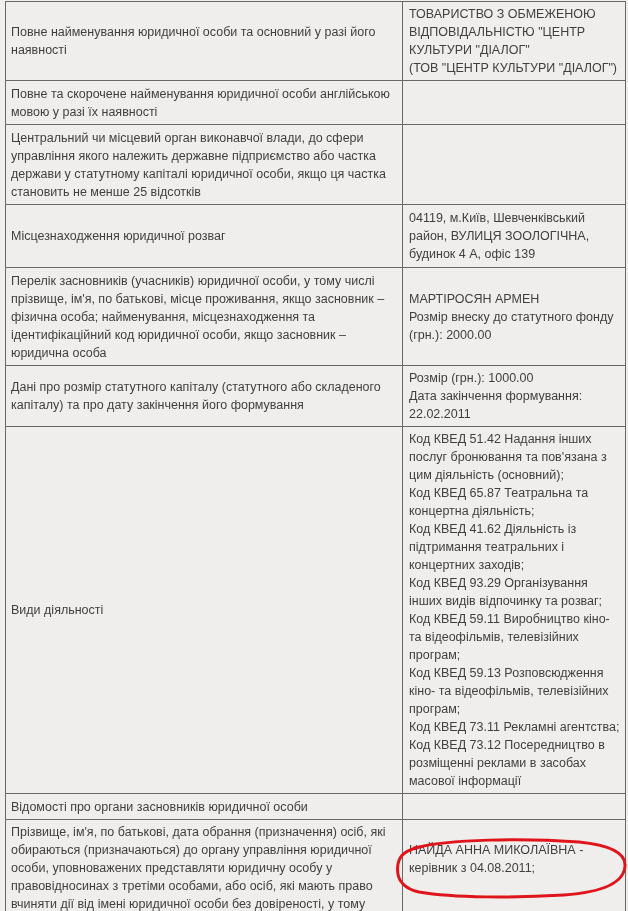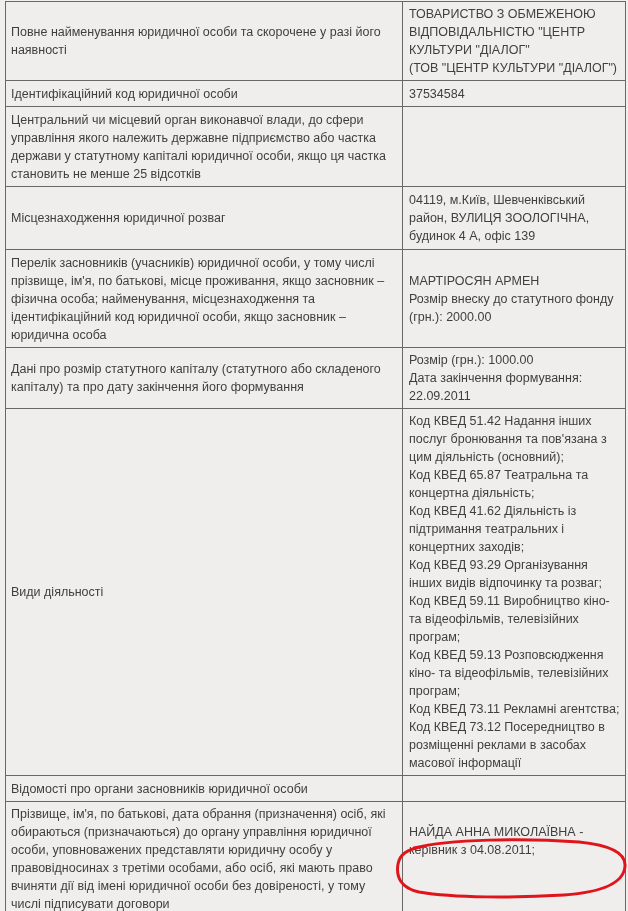--- a/index.html
+++ b/index.html
@@ -32,31 +32,29 @@
     position: absolute; left: 394px; top: 836px; width: 234px; height: 64px;
     pointer-events: none;
   }
 </style>
 </head>
 <body>
 
 <table class="tbl">
   <tbody>
     <tr style="height:79px">
-      <td class="lbl">Повне найменування юридичної особи та скорочене у разі його наявності</td>
+      <td class="lbl">Повне найменування юридичної особи та основний у разі його наявності</td>
       <td class="val">
         <span class="line">ТОВАРИСТВО З ОБМЕЖЕНОЮ ВІДПОВІДАЛЬНІСТЮ "ЦЕНТР КУЛЬТУРИ "ДІАЛОГ"</span>
         <span class="line">(ТОВ "ЦЕНТР КУЛЬТУРИ "ДІАЛОГ")</span>
       </td>
     </tr>
-    <tr style="height:26px">
-      <td class="lbl">Ідентифікаційний код юридичної особи</td>
-      <td class="val">
-        <span class="line">37534584</span>
-      </td>
+    <tr style="height:44px">
+      <td class="lbl">Повне та скорочене найменування юридичної особи англійською мовою у разі їх наявності</td>
+      <td class="val"></td>
     </tr>
     <tr style="height:80px">
       <td class="lbl">Центральний чи місцевий орган виконавчої влади, до сфери управління якого належить державне підприємство або частка держави у статутному капіталі юридичної особи, якщо ця частка становить не менше 25 відсотків</td>
       <td class="val"></td>
     </tr>
     <tr style="height:63px">
       <td class="lbl">Місцезнаходження юридичної розваг</td>
       <td class="val">
         <span class="line">04119, м.Київ, Шевченківський район, ВУЛИЦЯ ЗООЛОГІЧНА, будинок 4 А, офіс 139</span>
       </td>
@@ -65,21 +63,21 @@
       <td class="lbl">Перелік засновників (учасників) юридичної особи, у тому числі прізвище, ім'я, по батькові, місце проживання, якщо засновник – фізична особа; найменування, місцезнаходження та ідентифікаційний код юридичної особи, якщо засновник – юридична особа</td>
       <td class="val">
         <span class="line">МАРТІРОСЯН АРМЕН</span>
         <span class="line">Розмір внеску до статутного фонду (грн.): 2000.00</span>
       </td>
     </tr>
     <tr style="height:61px">
       <td class="lbl">Дані про розмір статутного капіталу (статутного або складеного капіталу) та про дату закінчення його формування</td>
       <td class="val">
         <span class="line">Розмір (грн.): 1000.00</span>
-        <span class="line">Дата закінчення формування: 22.09.2011</span>
+        <span class="line">Дата закінчення формування: 22.02.2011</span>
       </td>
     </tr>
     <tr style="height:351px">
       <td class="lbl">Види діяльності</td>
       <td class="val">
         <span class="line">Код КВЕД 51.42 Надання інших послуг бронювання та пов'язана з цим діяльність (основний);</span>
         <span class="line">Код КВЕД 65.87 Театральна та концертна діяльність;</span>
         <span class="line">Код КВЕД 41.62 Діяльність із підтримання театральних і концертних заходів;</span>
         <span class="line">Код КВЕД 93.29 Організування інших видів відпочинку та розваг;</span>
         <span class="line">Код КВЕД 59.11 Виробництво кіно- та відеофільмів, телевізійних програм;</span>

